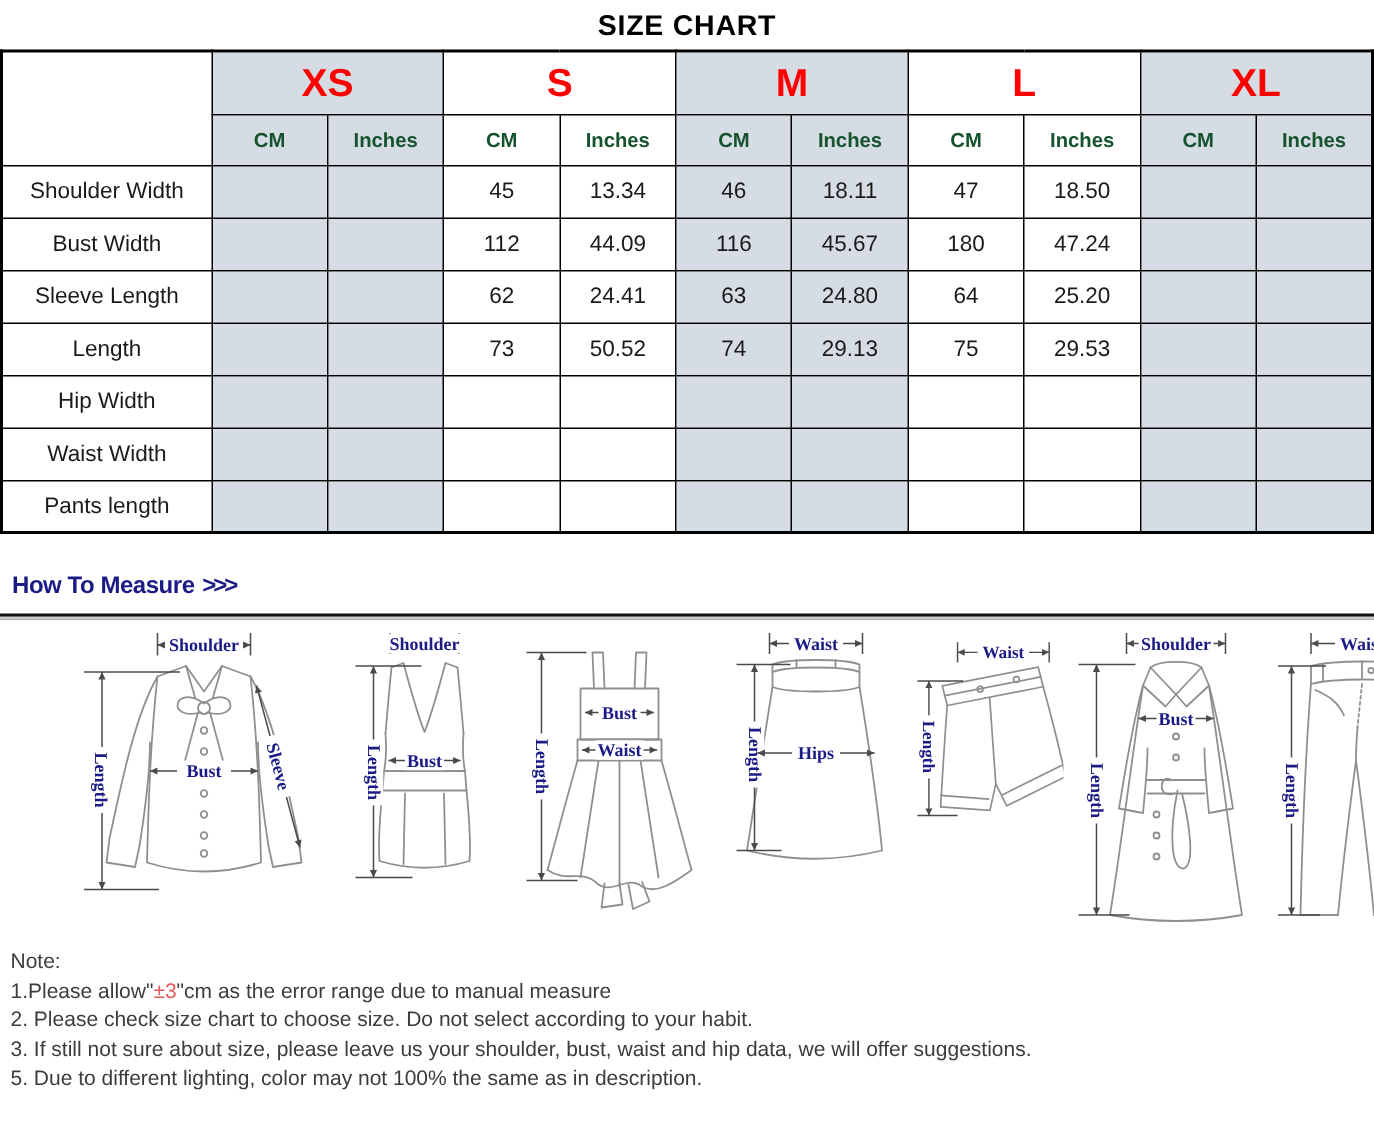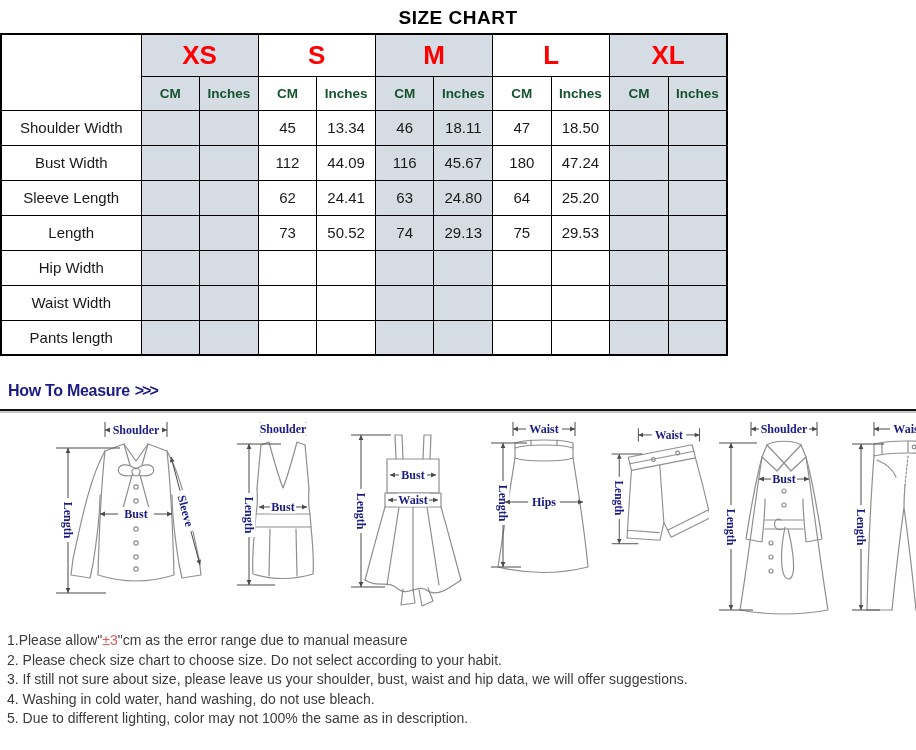--- a/index.html
+++ b/index.html
@@ -9,21 +9,21 @@
   *{box-sizing:border-box;}
   html,body{margin:0;padding:0;}
   body{
     width:916px;height:750px;background:#fff;overflow:hidden;
     font-family:"Liberation Sans",sans-serif;color:#1a1a1a;
   }
   .page-title{
     text-align:center;font-weight:bold;font-size:19px;color:#000;
     padding:7px 14px 6px;letter-spacing:.5px;height:33px;
   }
-  table.size-table{border-collapse:collapse;table-layout:fixed;width:728px;border:2px solid var(--border);}
+  table.size-table{border-collapse:collapse;table-layout:fixed;width:916px;border:2px solid var(--border);}
   table.size-table td{border:1.5px solid var(--border);text-align:center;vertical-align:middle;padding:0;overflow:hidden;}
   col.shade-col{background:var(--header_shade);}
   tr.size-row td{height:42px;font-weight:bold;font-size:26px;color:var(--size_red);}
   td.corner{background:#fff;}
   tr.unit-row td{height:34px;font-weight:bold;font-size:13.5px;color:#14532d;}
   tr.data-row td{height:35px;font-size:15px;color:#1a1a1a;}
   td.rlabel{font-size:13.5px;}
   .measure-heading{
     margin:26px 0 3px 8px;font-weight:bold;font-size:16px;color:var(--navy);
     letter-spacing:-0.3px;height:24px;
@@ -400,18 +400,18 @@
     <rect class="plate" x="88" y="95" width="32" height="13"></rect>
     <line class="dim" x1="74" y1="102" x2="87" y2="101"></line>
       <polygon points="74,102 78.75438968815678,99.23489987646947 79.12135335777725,104.0054275815356" fill="#4a4a4a"></polygon>
       <polygon points="87,101 82.24561031184322,103.76510012353053 81.87864664222275,98.9945724184644" fill="#4a4a4a"></polygon>
     <text class="lbl sm" x="119" y="105" text-anchor="end">Thigh</text>
   </svg>
 
 </div>
 
 <div class="notes">
+  <div>Note:</div>
   <div><span>1.Please allow"</span><span class="note-red">±3</span><span>"cm as the error range due to manual measure</span></div>
   <div>2. Please check size chart to choose size. Do not select according to your habit.</div>
   <div>3. If still not sure about size, please leave us your shoulder, bust, waist and hip data, we will offer suggestions.</div>
-  <div>4. Washing in cold water, hand washing, do not use bleach.</div>
   <div>5. Due to different lighting, color may not 100% the same as in description.</div>
 </div>
 
 </body></html>

